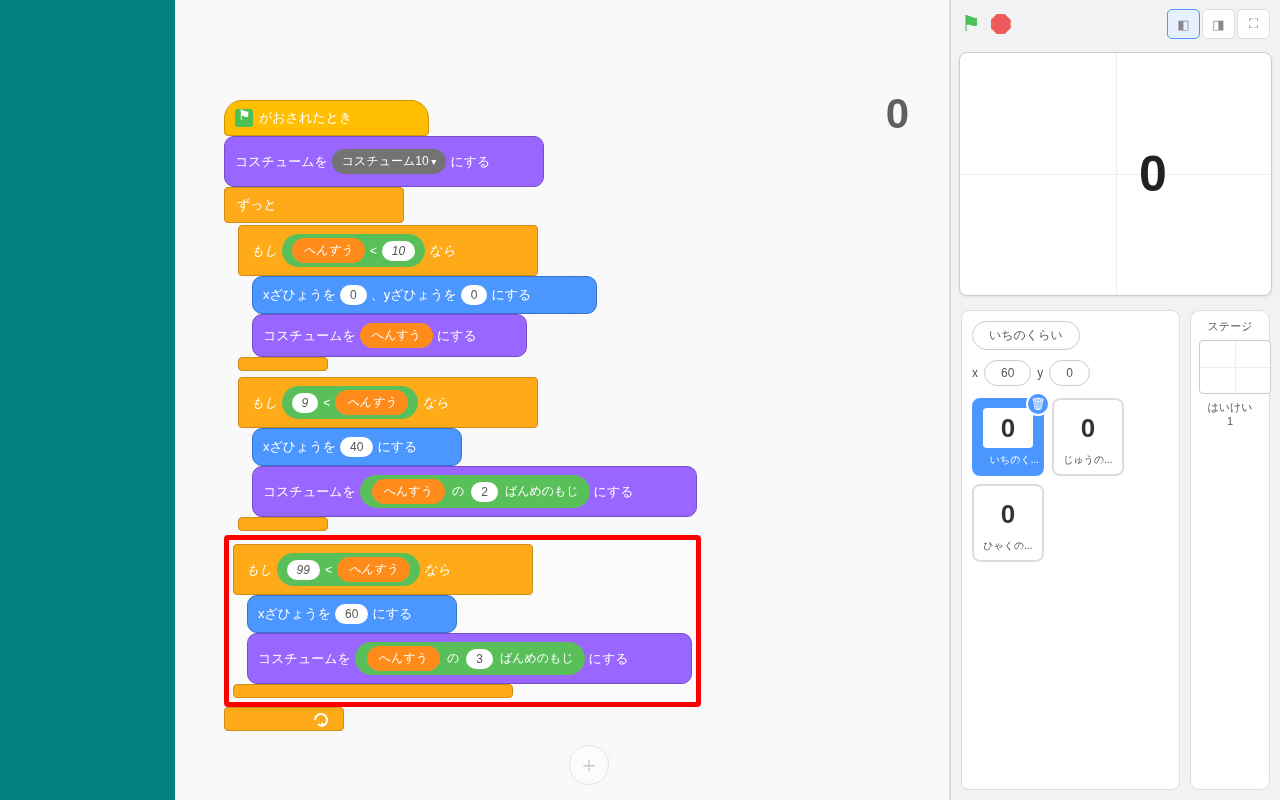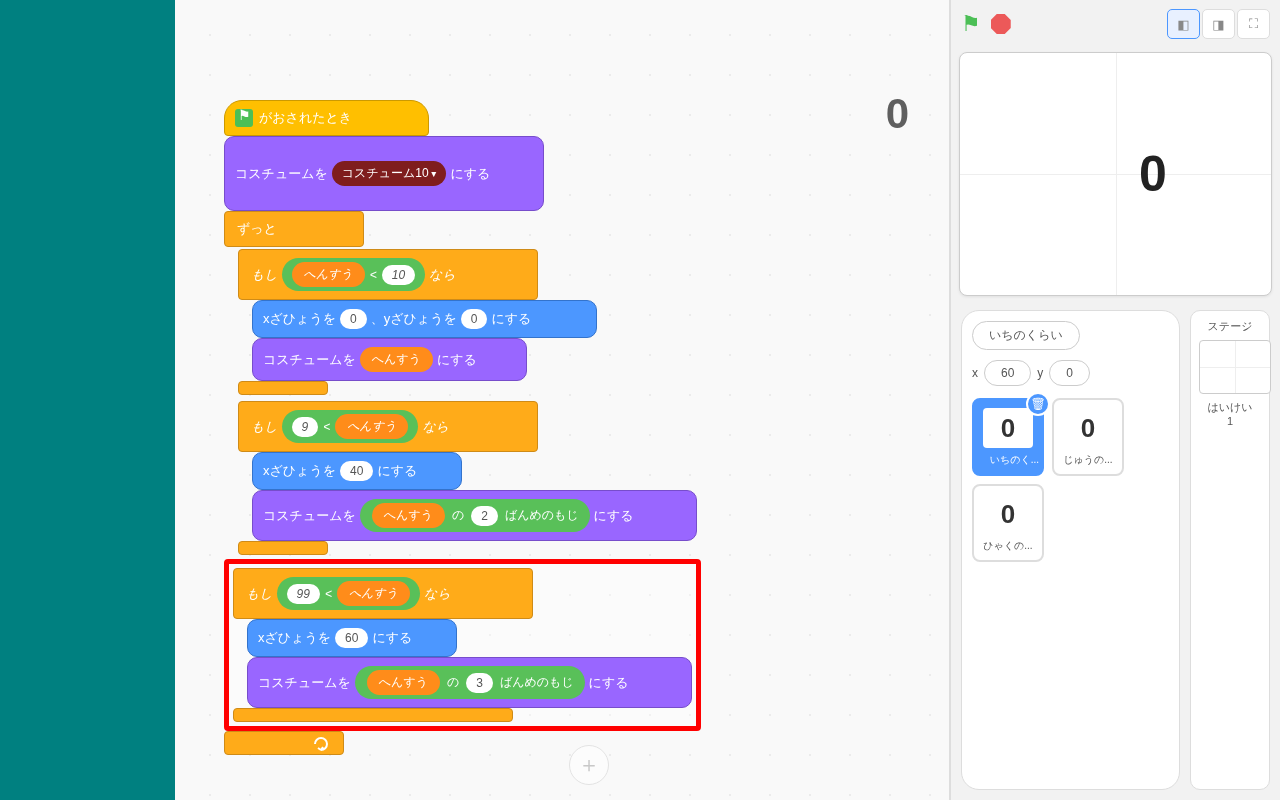--- a/index.html
+++ b/index.html
@@ -20,21 +20,21 @@
 .flag-mini::before { content: "⚑"; position: absolute; left: 3px; top: -2px; color: #fff; font-size: 14px; }
 
 .looks { background: #9966ff; border: 1px solid #774dcb; }
 .motion { background: #4c97ff; border: 1px solid #3373cc; }
 
 .c-block { background: #ffab19; border: 1px solid #cf8b17; border-radius: 4px; padding: 0; }
 .c-header { display: flex; align-items: center; padding: 8px 12px; color: #fff; font-size: 13px; }
 
 .pill { background: #fff; color: #555; border-radius: 20px; padding: 3px 10px; margin: 0 4px; font-size: 12px; }
 .pill-var { background: #ff8c1a; color: #fff; border-radius: 20px; padding: 4px 12px; margin: 0 4px; font-size: 12px; }
-.pill-drop { background: #7f1d1d; color: #fff; border-radius: 20px; padding: 4px 10px; margin: 16px 4px; font-size: 12px; }
+.pill-drop { background: #737373; color: #fff; border-radius: 20px; padding: 4px 10px; margin: 4px 4px; font-size: 12px; }
 .pill-drop::after { content: " ▾"; font-size: 10px; }
 
 .bool-wrap { background: #59c059; border-radius: 20px; padding: 4px 8px; display: inline-flex; align-items: center; margin: 0 4px; }
 .bool-wrap .pill, .bool-wrap .pill-var { margin: 0 2px; }
 .op-txt { color: #fff; margin: 0 3px; font-size: 12px; }
 
 .letter-op { background: #59c059; border-radius: 20px; padding: 4px 8px; display: inline-flex; align-items: center; margin: 0 4px; }
 
 .nested { margin-left: 0; font-style: italic; }
 .highlight-box { border: 5px solid #ff0000; border-radius: 4px; padding: 4px; margin-top: 4px; background: rgba(255,255,255,0.3); }
@@ -48,21 +48,21 @@
 .ctrl-right { margin-left: auto; display: flex; gap: 2px; }
 .ctrl-icon { width: 33px; height: 30px; border: 1px solid #ddd; border-radius: 5px; display: flex; align-items: center; justify-content: center; background: #fff; cursor: pointer; color: #888; font-size: 13px; }
 .ctrl-icon.active { background: #e8f0ff; border-color: #4c97ff; }
 
 .stage { margin: 4px 8px; background: #fff; border-radius: 8px; height: 244px; position: relative; border: 1px solid #ccc; box-shadow: 0 1px 3px rgba(0,0,0,0.08); }
 .stage-cross-h { position: absolute; left: 0; right: 0; top: 50%; height: 1px; background: #eee; }
 .stage-cross-v { position: absolute; top: 0; bottom: 0; left: 50%; width: 1px; background: #eee; }
 .stage-digit { position: absolute; top: 50%; left: 62%; transform: translate(-50%, -50%); font-size: 50px; font-weight: bold; color: #222; }
 
 .sprite-section { flex: 1; display: flex; padding: 10px; gap: 10px; }
-.sprite-panel { flex: 1; background: #fff; border-radius: 18px; padding: 10px; border: 1px solid #ddd; }
+.sprite-panel { flex: 1; background: #fff; border-radius: 8px; padding: 10px; border: 1px solid #ddd; }
 .stage-sel { width: 80px; background: #fff; border-radius: 10px; padding: 8px; border: 1px solid #ddd; text-align: center; }
 
 .sprite-info { display: flex; flex-direction: column; gap: 10px; margin-bottom: 12px; }
 .info-pill { background: #fff; border: 1px solid #ccc; border-radius: 20px; padding: 5px 16px; font-size: 12px; color: #555; display: inline-block; }
 .coord-row { display: flex; align-items: center; gap: 6px; font-size: 12px; color: #555; }
 
 .sprite-grid { display: flex; flex-wrap: wrap; gap: 8px; }
 .sprite-card { width: 72px; height: 78px; border: 2px solid #ddd; border-radius: 8px; text-align: center; padding-top: 8px; position: relative; cursor: pointer; }
 .sprite-card.selected { border-color: #4c97ff; background: #4c97ff; }
 .sprite-card .thumb { width: 50px; height: 40px; margin: 0 auto; background: #fff; border-radius: 4px; display: flex; align-items: center; justify-content: center; font-size: 26px; font-weight: bold; color: #333; }
@@ -90,21 +90,21 @@
         <span class="flag-mini"></span>
         <span>がおされたとき</span>
       </div>
 
       <div class="block looks" style="width:320px;">
         <span>コスチュームを</span>
         <span class="pill-drop">コスチューム10</span>
         <span>にする</span>
       </div>
 
-      <div class="c-block" style="width:140px;">
+      <div class="c-block" style="width:180px;">
         <div class="c-header">
             <span>ずっと</span>
           </div>
       </div>
 
       <div class="c-block nested" style="margin-left:14px; width:300px; margin-top:2px;">
         <div class="c-header">
           <span>もし</span>
           <span class="bool-wrap">
             <span class="pill-var">へんすう</span>

